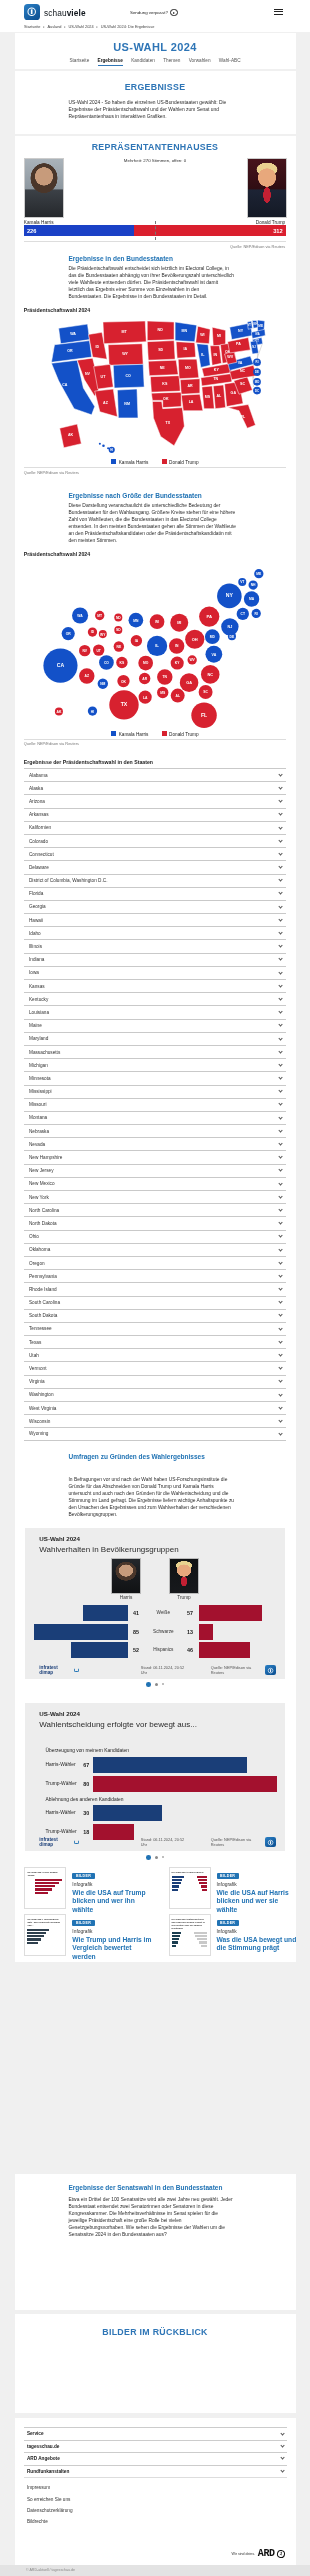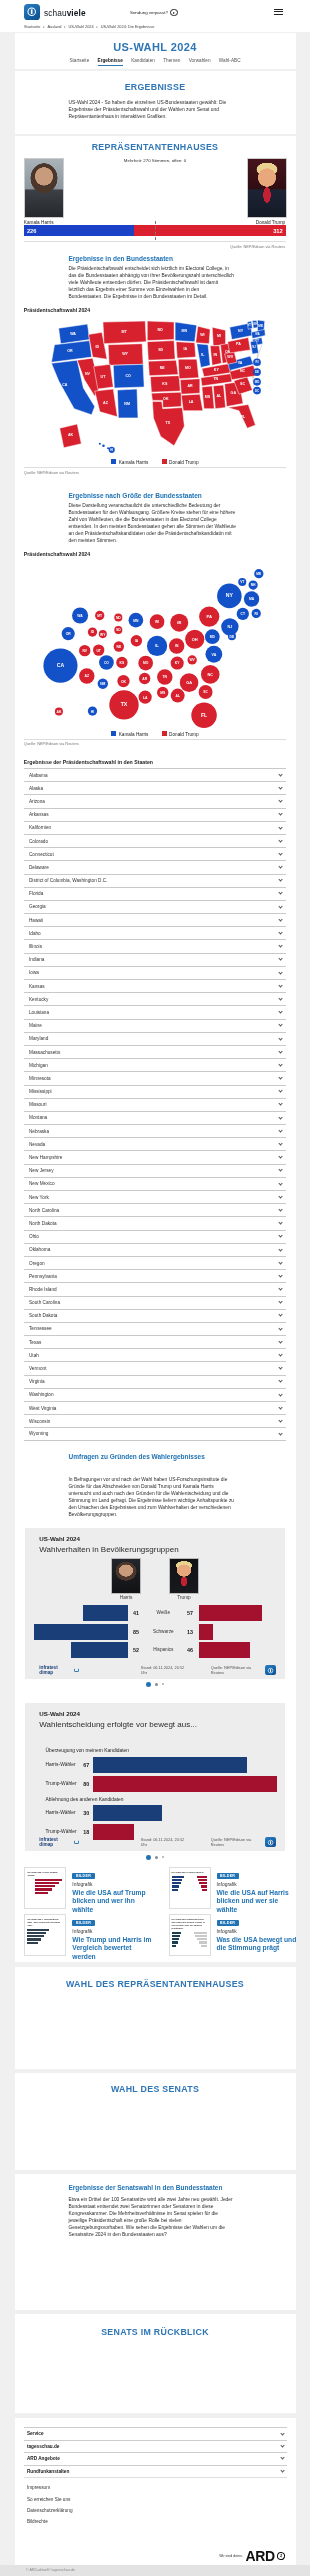--- a/index.html
+++ b/index.html
@@ -106,21 +106,21 @@
   .tz{position:absolute;left:48px;top:2.1px;}
   .badge{display:inline-block;background:#2173b4;color:#fff;font-size:3.6px;font-weight:700;padding:1px 3.6px;border-radius:1px;letter-spacing:0.3px;}
   .kicker{font-size:4.9px;color:#333;margin-top:3.1px;}
   .tease-title{font-size:6.7px;font-weight:700;color:#2173b4;line-height:1.25;margin-top:1.6px;}
 
   
   .f-row{position:absolute;left:9.3px;width:263px;height:12.4px;border-top:0.5px solid #ccc;display:flex;align-items:center;justify-content:space-between;font-size:4.7px;font-weight:700;color:#222;cursor:pointer;padding:0 3.1px 0 3.1px;}
   .f-link{position:absolute;left:12.4px;font-size:4.7px;color:#333;cursor:pointer;}
   .ard-foot{position:absolute;right:10.3px;top:130px;display:flex;align-items:center;gap:2.6px;}
   .wsd{font-size:3.6px;color:#333;}
-  .ardword{font-size:14px;font-weight:800;color:#111;letter-spacing:-0.3px;}
+  .ardword{font-size:10px;font-weight:800;color:#111;letter-spacing:-0.3px;font-family:Liberation Mono, monospace;}
   .ard-one{width:7.8px;height:7.8px;border:1.1px solid #111;border-radius:50%;display:flex;align-items:center;justify-content:center;font-size:4.7px;font-weight:800;color:#111;transform:rotate(12deg);}
   #bottombar span{position:absolute;left:26px;top:3.1px;font-size:3.6px;color:#888;}
 
   svg text{font-family:"Liberation Sans","DejaVu Sans",sans-serif;}
 </style>
 </head>
 <body>
 
 <div id="page">
 
@@ -821,35 +821,29 @@
                 <i style="display: block; height: 2.1px; width: 4.7px; background: rgb(26, 62, 80);"></i>
                 <i style="display: block; height: 2.1px; width: 6.7px; background: rgb(201, 201, 201); margin-left: auto;"></i>
               </div>
             </div>
           </div>
           <div class="tz"><span class="badge">BILDER</span><div class="kicker">Infografik</div><div class="tease-title">Was die USA bewegt und die Stimmung prägt</div></div>
         </div>
       </div>
   </div>
 
-  <div id="card-house" class="card">
-    <div class="h2blue abs" style="top:12.4px;">WAHL DES REPRÄSENTANTENHAUSES</div>
-  </div>
-
-  <div id="card-senate" class="card">
-    <div class="h2blue abs" style="top:11.4px;">WAHL DES SENATS</div>
-  </div>
+
 
   <div id="card-senres" class="card">
     <div class="subhead abs" style="left:54px;top:10.3px;">Ergebnisse der Senatswahl in den Bundesstaaten</div>
     <div class="para abs" style="left:54px;top:23px;width:166px;">Etwa ein Drittel der 100 Senatssitze wird alle zwei Jahre neu gewählt. Jeder Bundesstaat entsendet zwei Senatorinnen oder Senatoren in diese Kongresskammer. Die Mehrheitsverhältnisse im Senat spielen für die jeweilige Präsidentschaft eine große Rolle bei vielen Gesetzgebungsvorhaben. Wie sehen die Ergebnisse der Wahlen um die Senatssitze 2024 in den Bundesstaaten aus?</div>
   </div>
 
   <div id="card-retro" class="card">
-    <div class="h2blue abs" style="top:13.4px;">SENATS IM RÜCKBLICK</div>
+    <div class="h2blue abs" style="top:13.4px;">BILDER IM RÜCKBLICK</div>
   </div>
 
   <div id="footer">
     <div id="f-accs">
         <div class="f-row" style="top: 9.3px;">
           <span>Service</span>
           <span class="chev"></span>
         </div>
         <div class="f-row" style="top: 22px;">
           <span>tagesschau.de</span>

